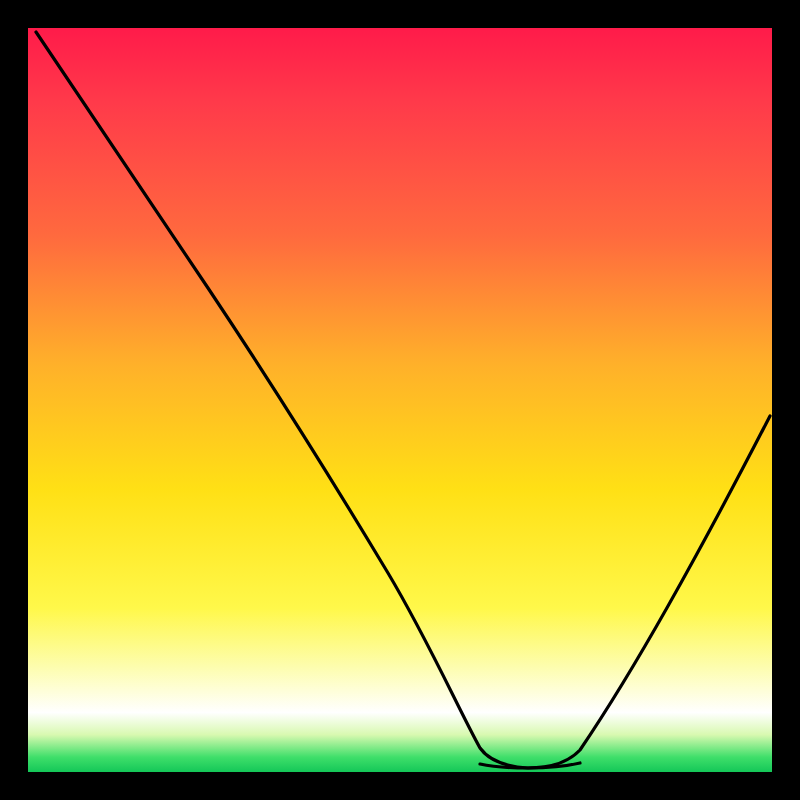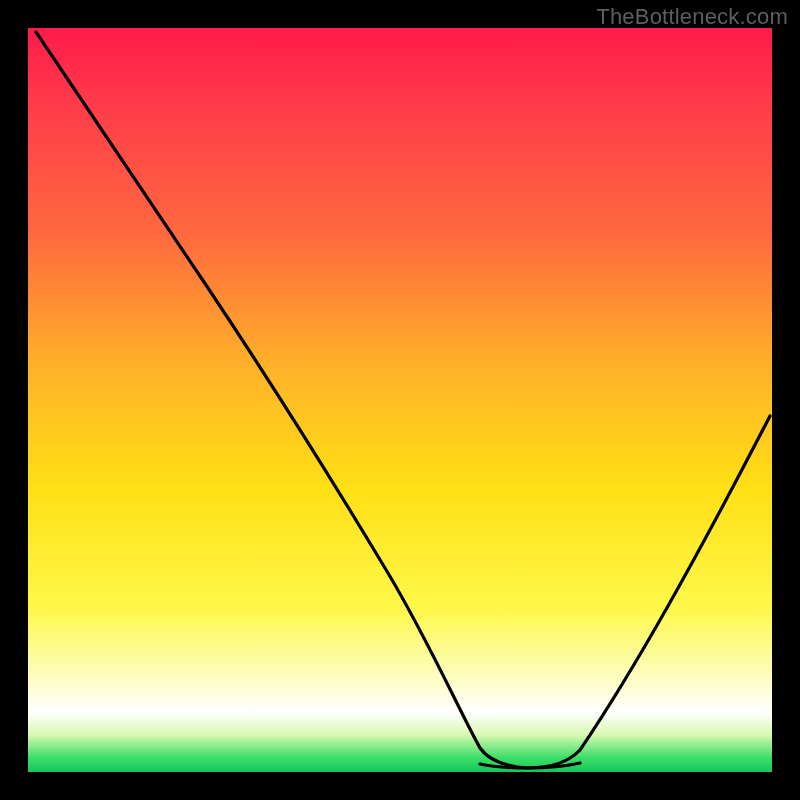--- a/index.html
+++ b/index.html
@@ -72,21 +72,20 @@
     stroke: #d96a5a;
     stroke-width: 14;
     stroke-linecap: round;
   }
 </style>
 </head>
 <body>
 
 <div class="frame">
 
-  <div class="watermark">TheBottleneck.com</div>
 
   <div class="plot">
     <div class="gradient"></div>
 
     <svg class="curve" viewBox="0 0 744 744" preserveAspectRatio="none">
 
       <path class="trough" d="M 452 736 Q 470 740 500 740 Q 530 740 552 735"></path>
 
       <path d="M 8 4
                C 60 80, 120 170, 180 260

